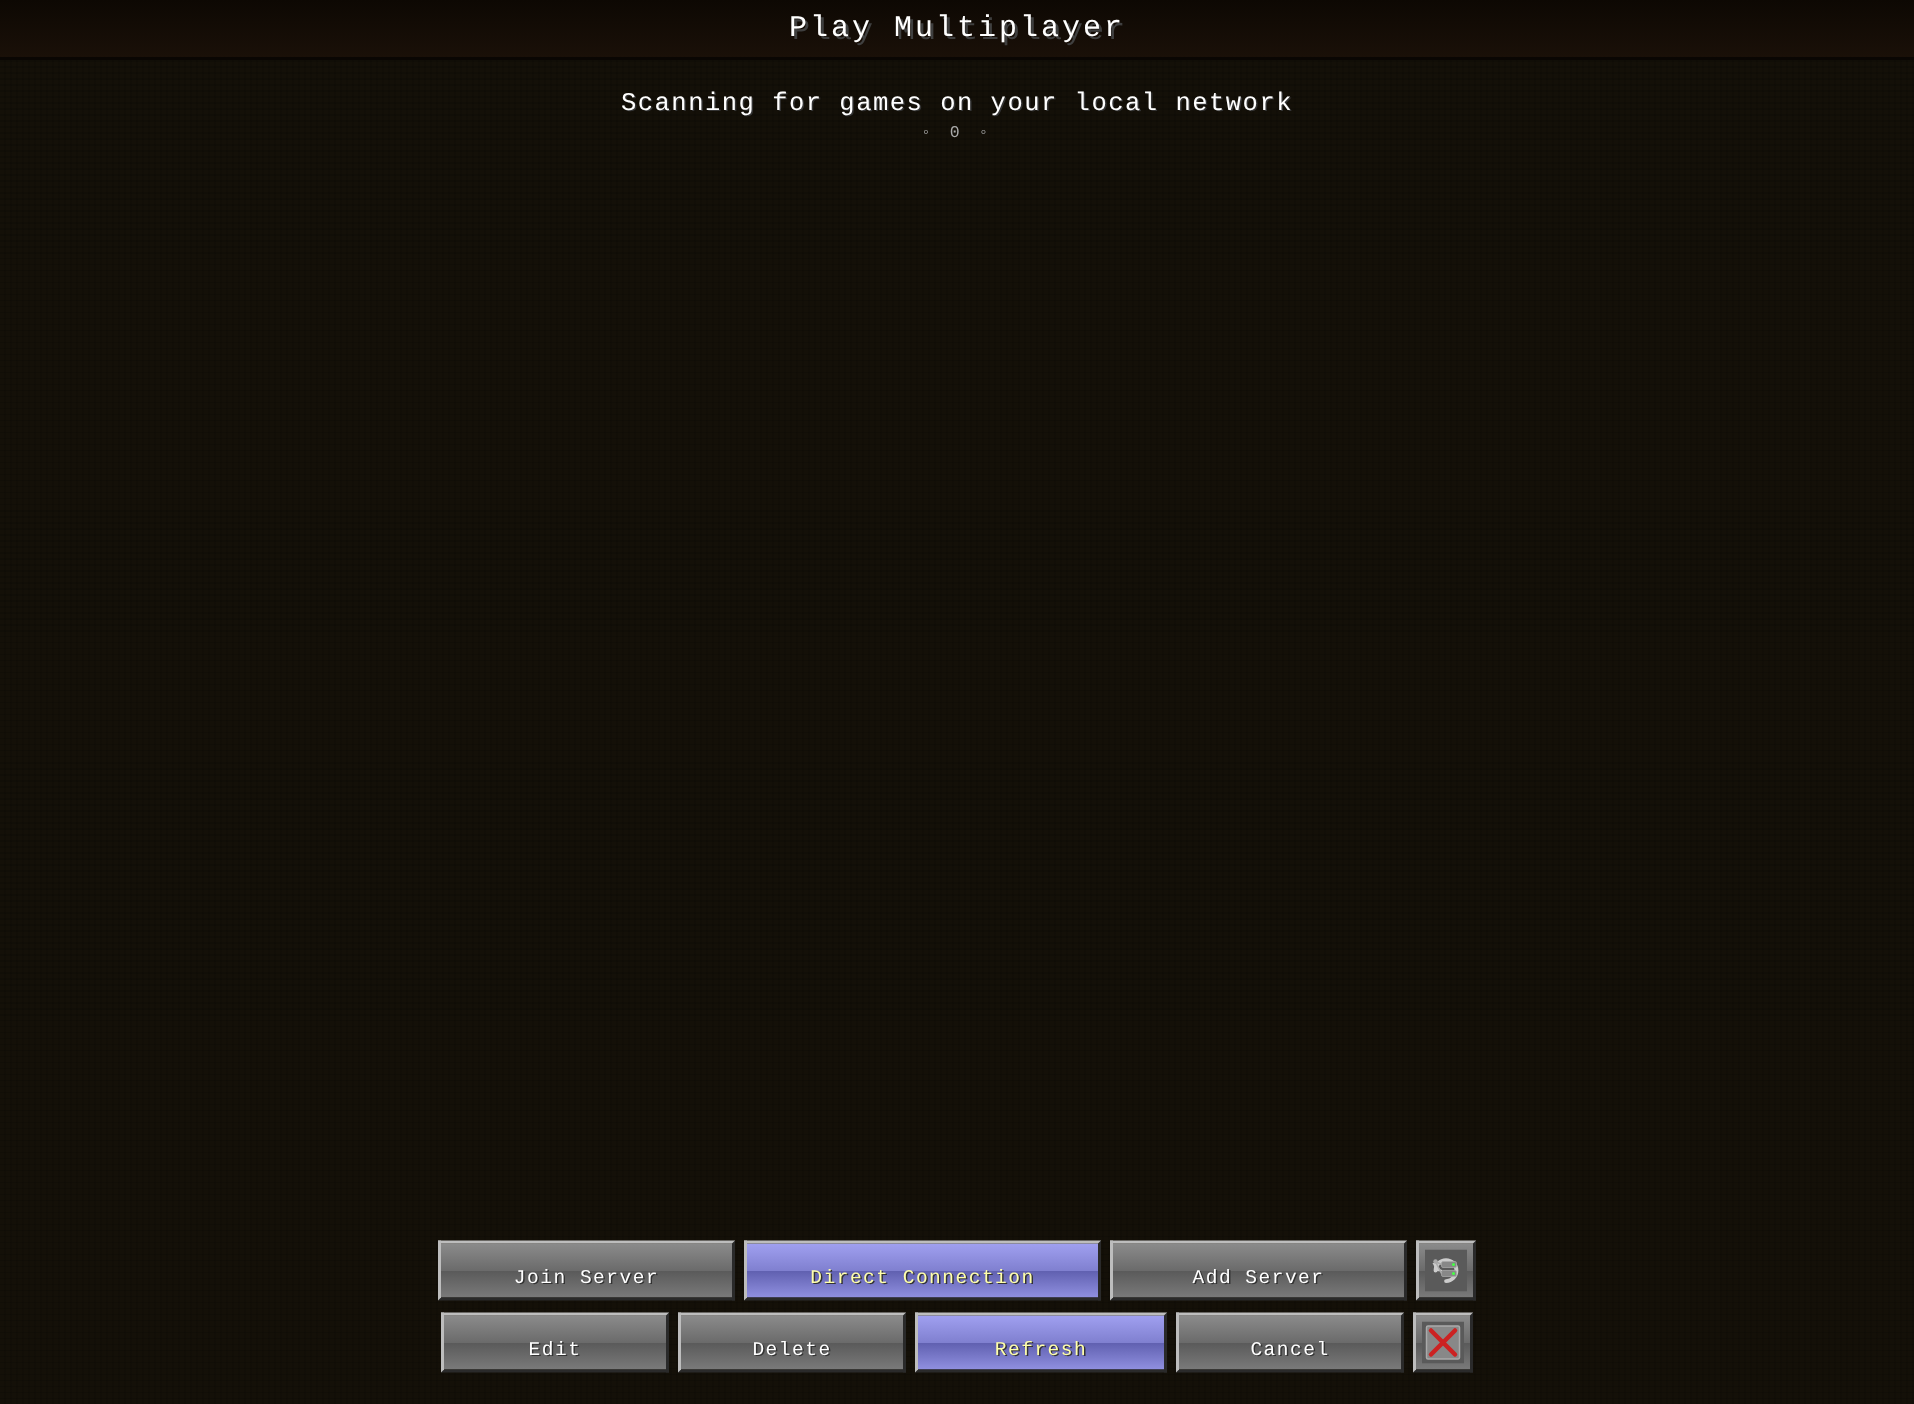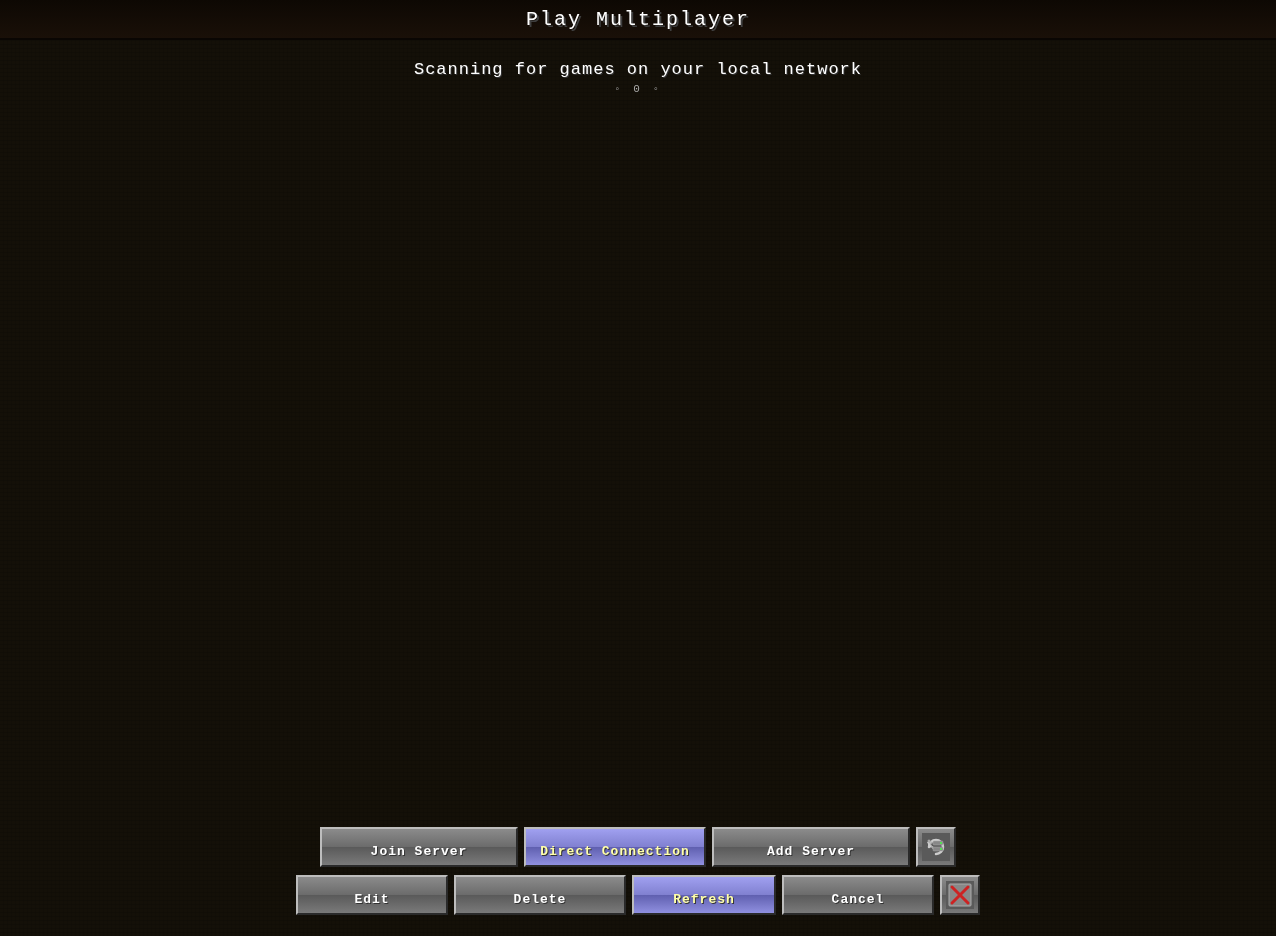--- a/index.html
+++ b/index.html
@@ -118,34 +118,33 @@
       border-right: 2px solid #2a2a2a;
       border-bottom: 2px solid #2a2a2a;
       color: #ffffff;
       font-family: 'Courier New', Courier, monospace;
       font-size: 13px;
       letter-spacing: 1px;
       cursor: pointer;
       text-shadow: 1px 1px 0px #333333;
       padding: 15px 10px;
       position: relative;
-      font-weight: bold;
     }
 
     .mc-btn.active {
       background: linear-gradient(180deg, #a0a0f0 0%, #8080d0 50%, #6060b0 51%, #9090e0 100%);
       color: #ffffaa;
     }
 
     .btn-join { width: 198px; }
-    .btn-direct { width: 182px; }
+    .btn-direct { width: 238px; }
     .btn-add { width: 198px; }
     .btn-edit { width: 152px; }
-    .btn-delete { width: 172px; }
-    .btn-refresh { width: 144px; }
+    .btn-delete { width: 152px; }
+    .btn-refresh { width: 168px; }
     .btn-cancel { width: 152px; }
 
     
     .mc-btn-icon {
       width: 40px;
       height: 40px;
       background: linear-gradient(180deg, #8b8b8b 0%, #6b6b6b 50%, #5a5a5a 51%, #7a7a7a 100%);
       border: none;
       border-top: 2px solid #bdbdbd;
       border-left: 2px solid #bdbdbd;

